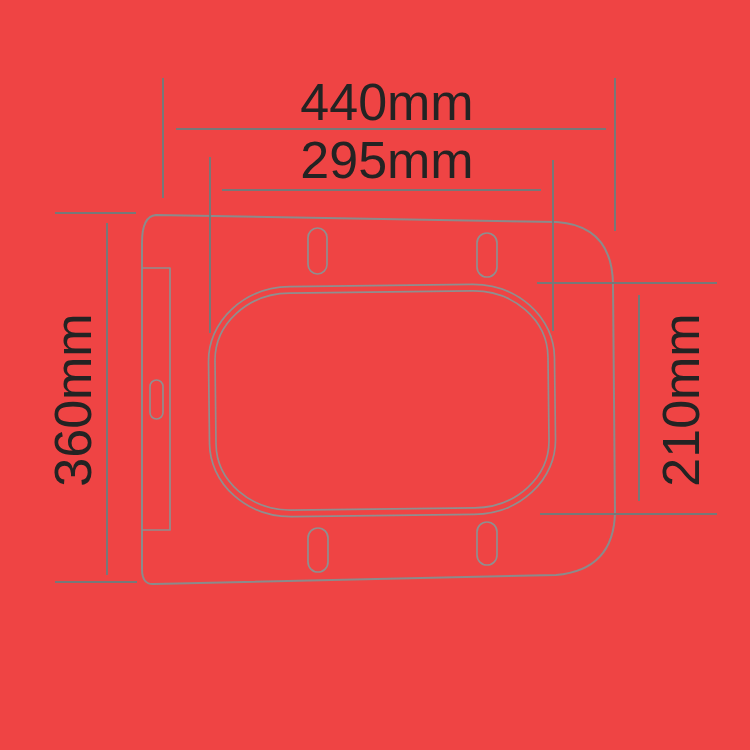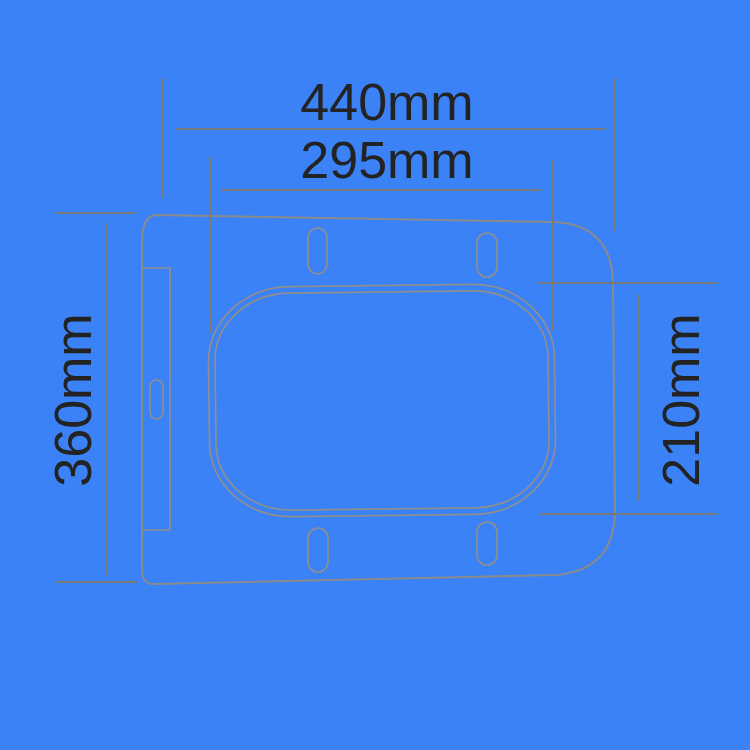--- a/index.html
+++ b/index.html
@@ -4,21 +4,21 @@
 <style>
   html, body {
     margin: 0;
     padding: 0;
     background: #ffffff;
   }
   .canvas {
     position: relative;
     width: 750px;
     height: 750px;
-    background: #3b82f6;
+    background: #ef4444;
     overflow: hidden;
     font-family: "Liberation Sans", sans-serif;
   }
   svg { display: block; }
 
   .seat-stroke {
     fill: none;
     stroke: #8b8b8b;
     stroke-width: 2;
     stroke-linecap: round;

